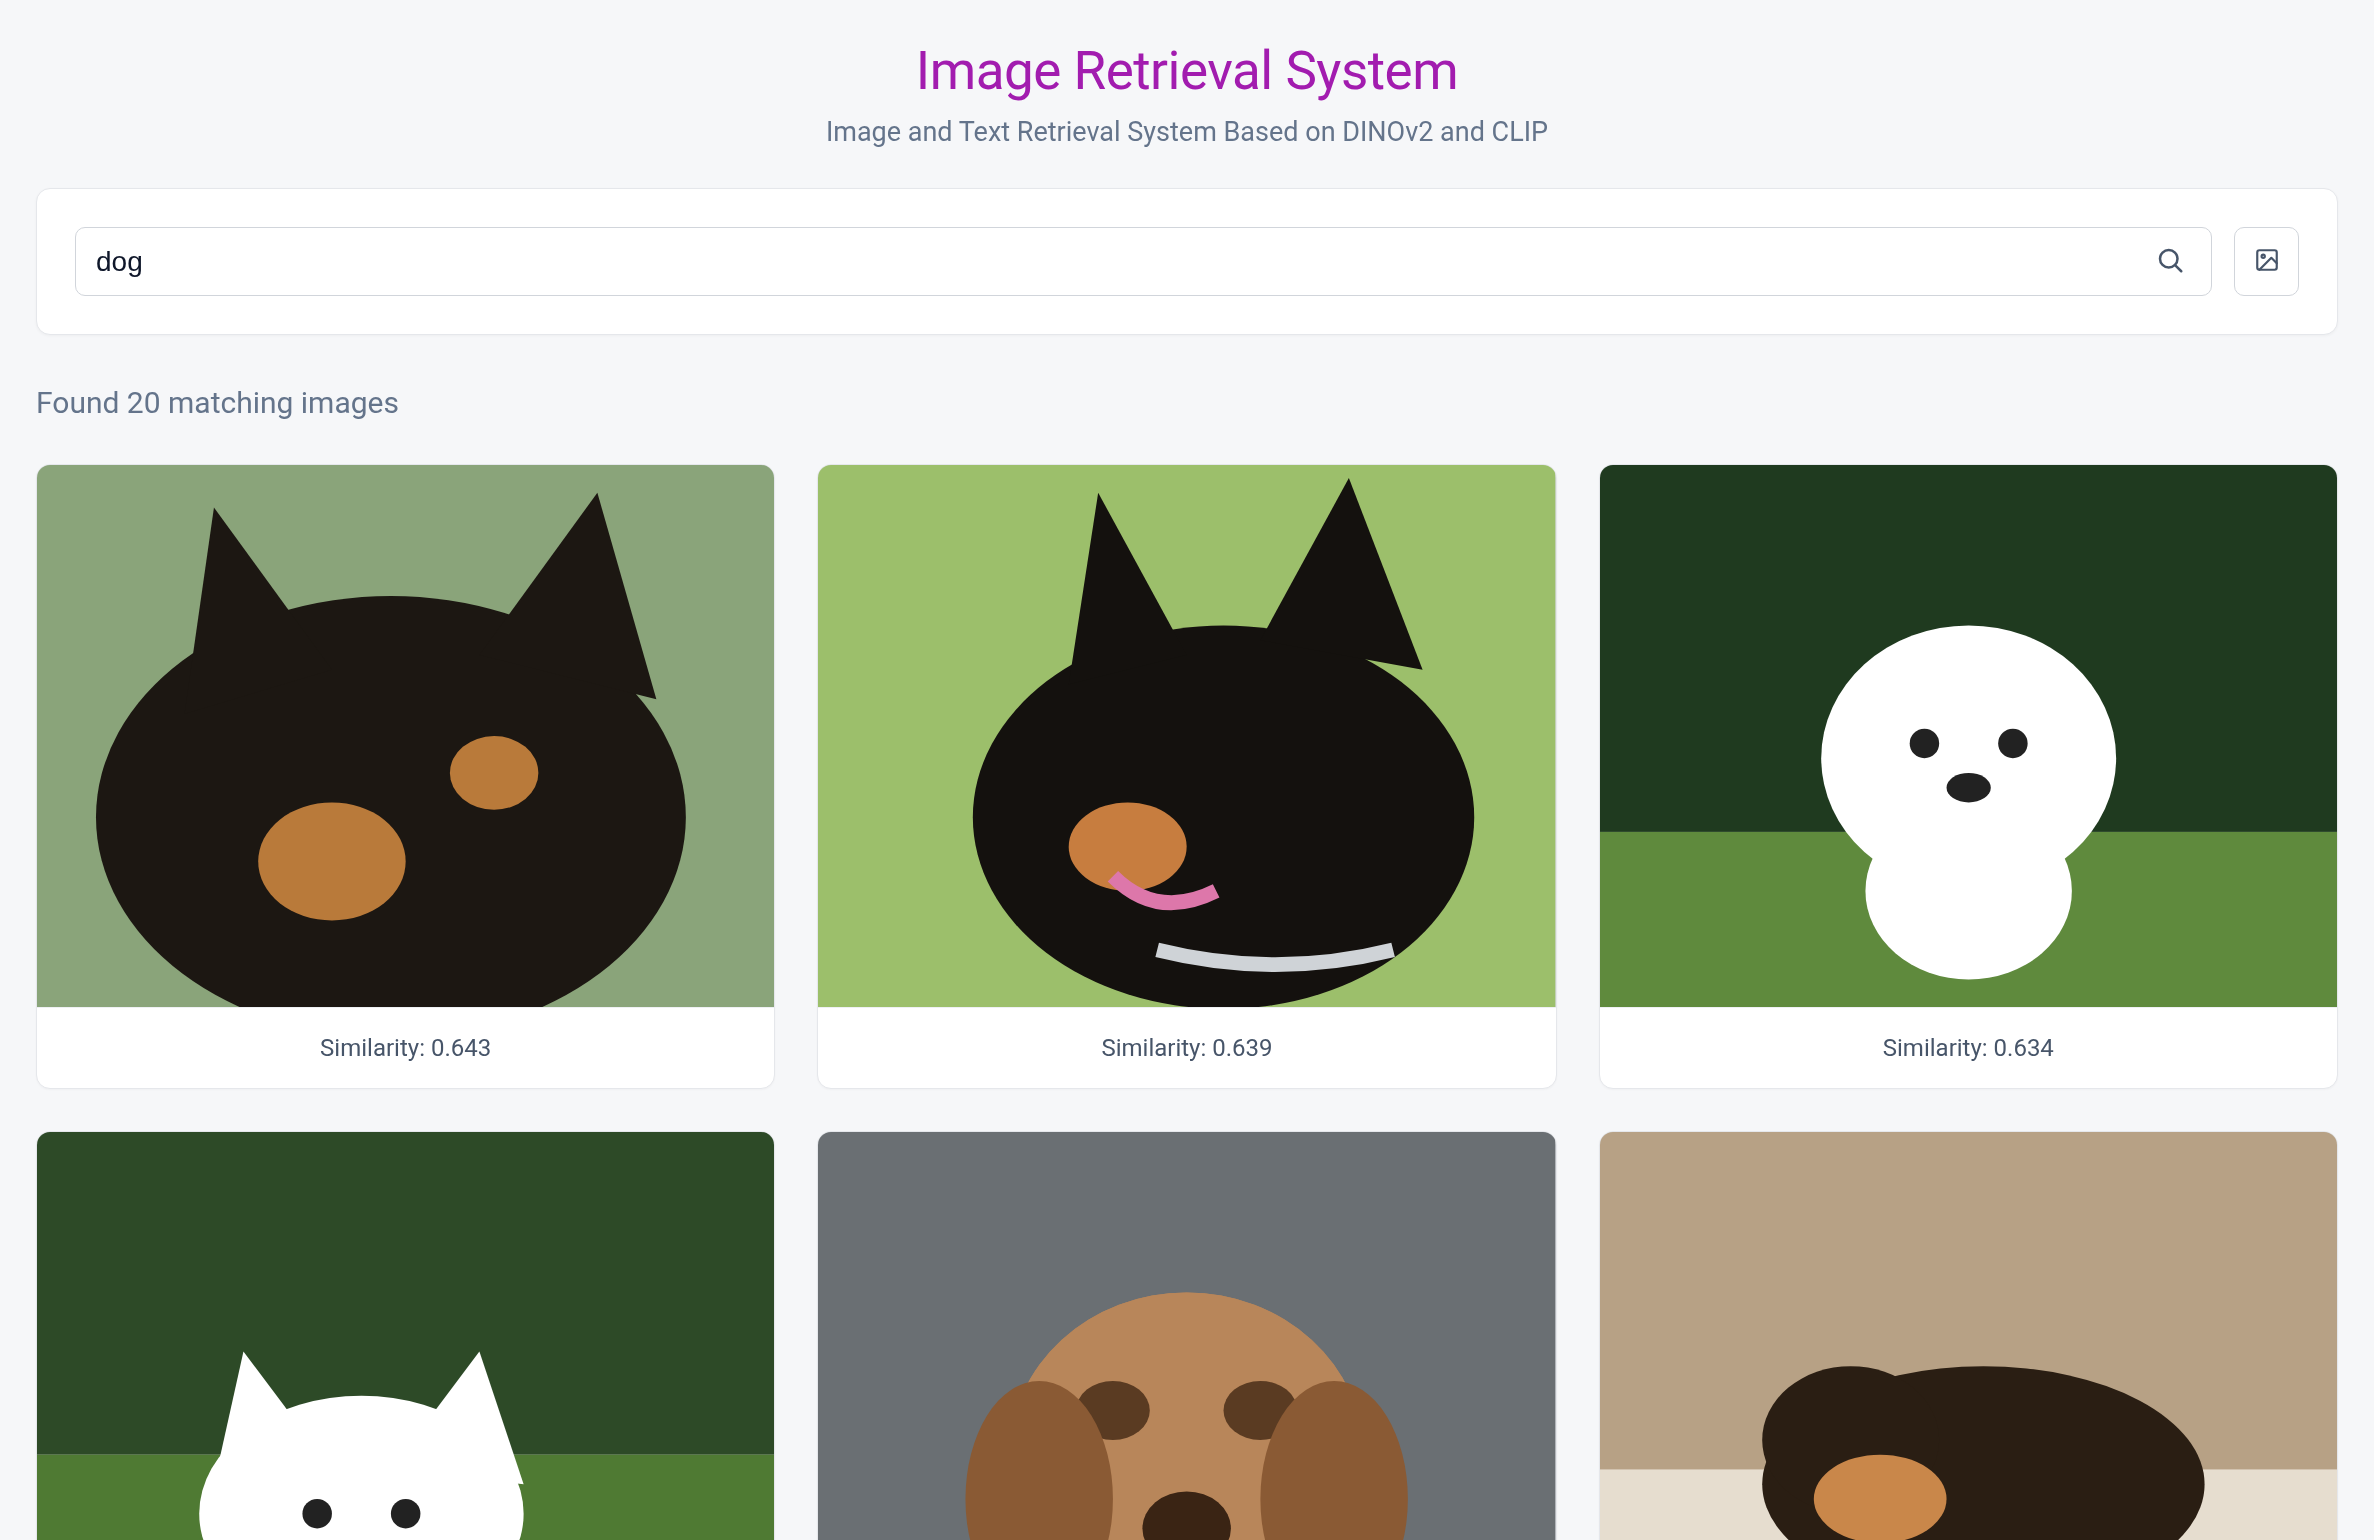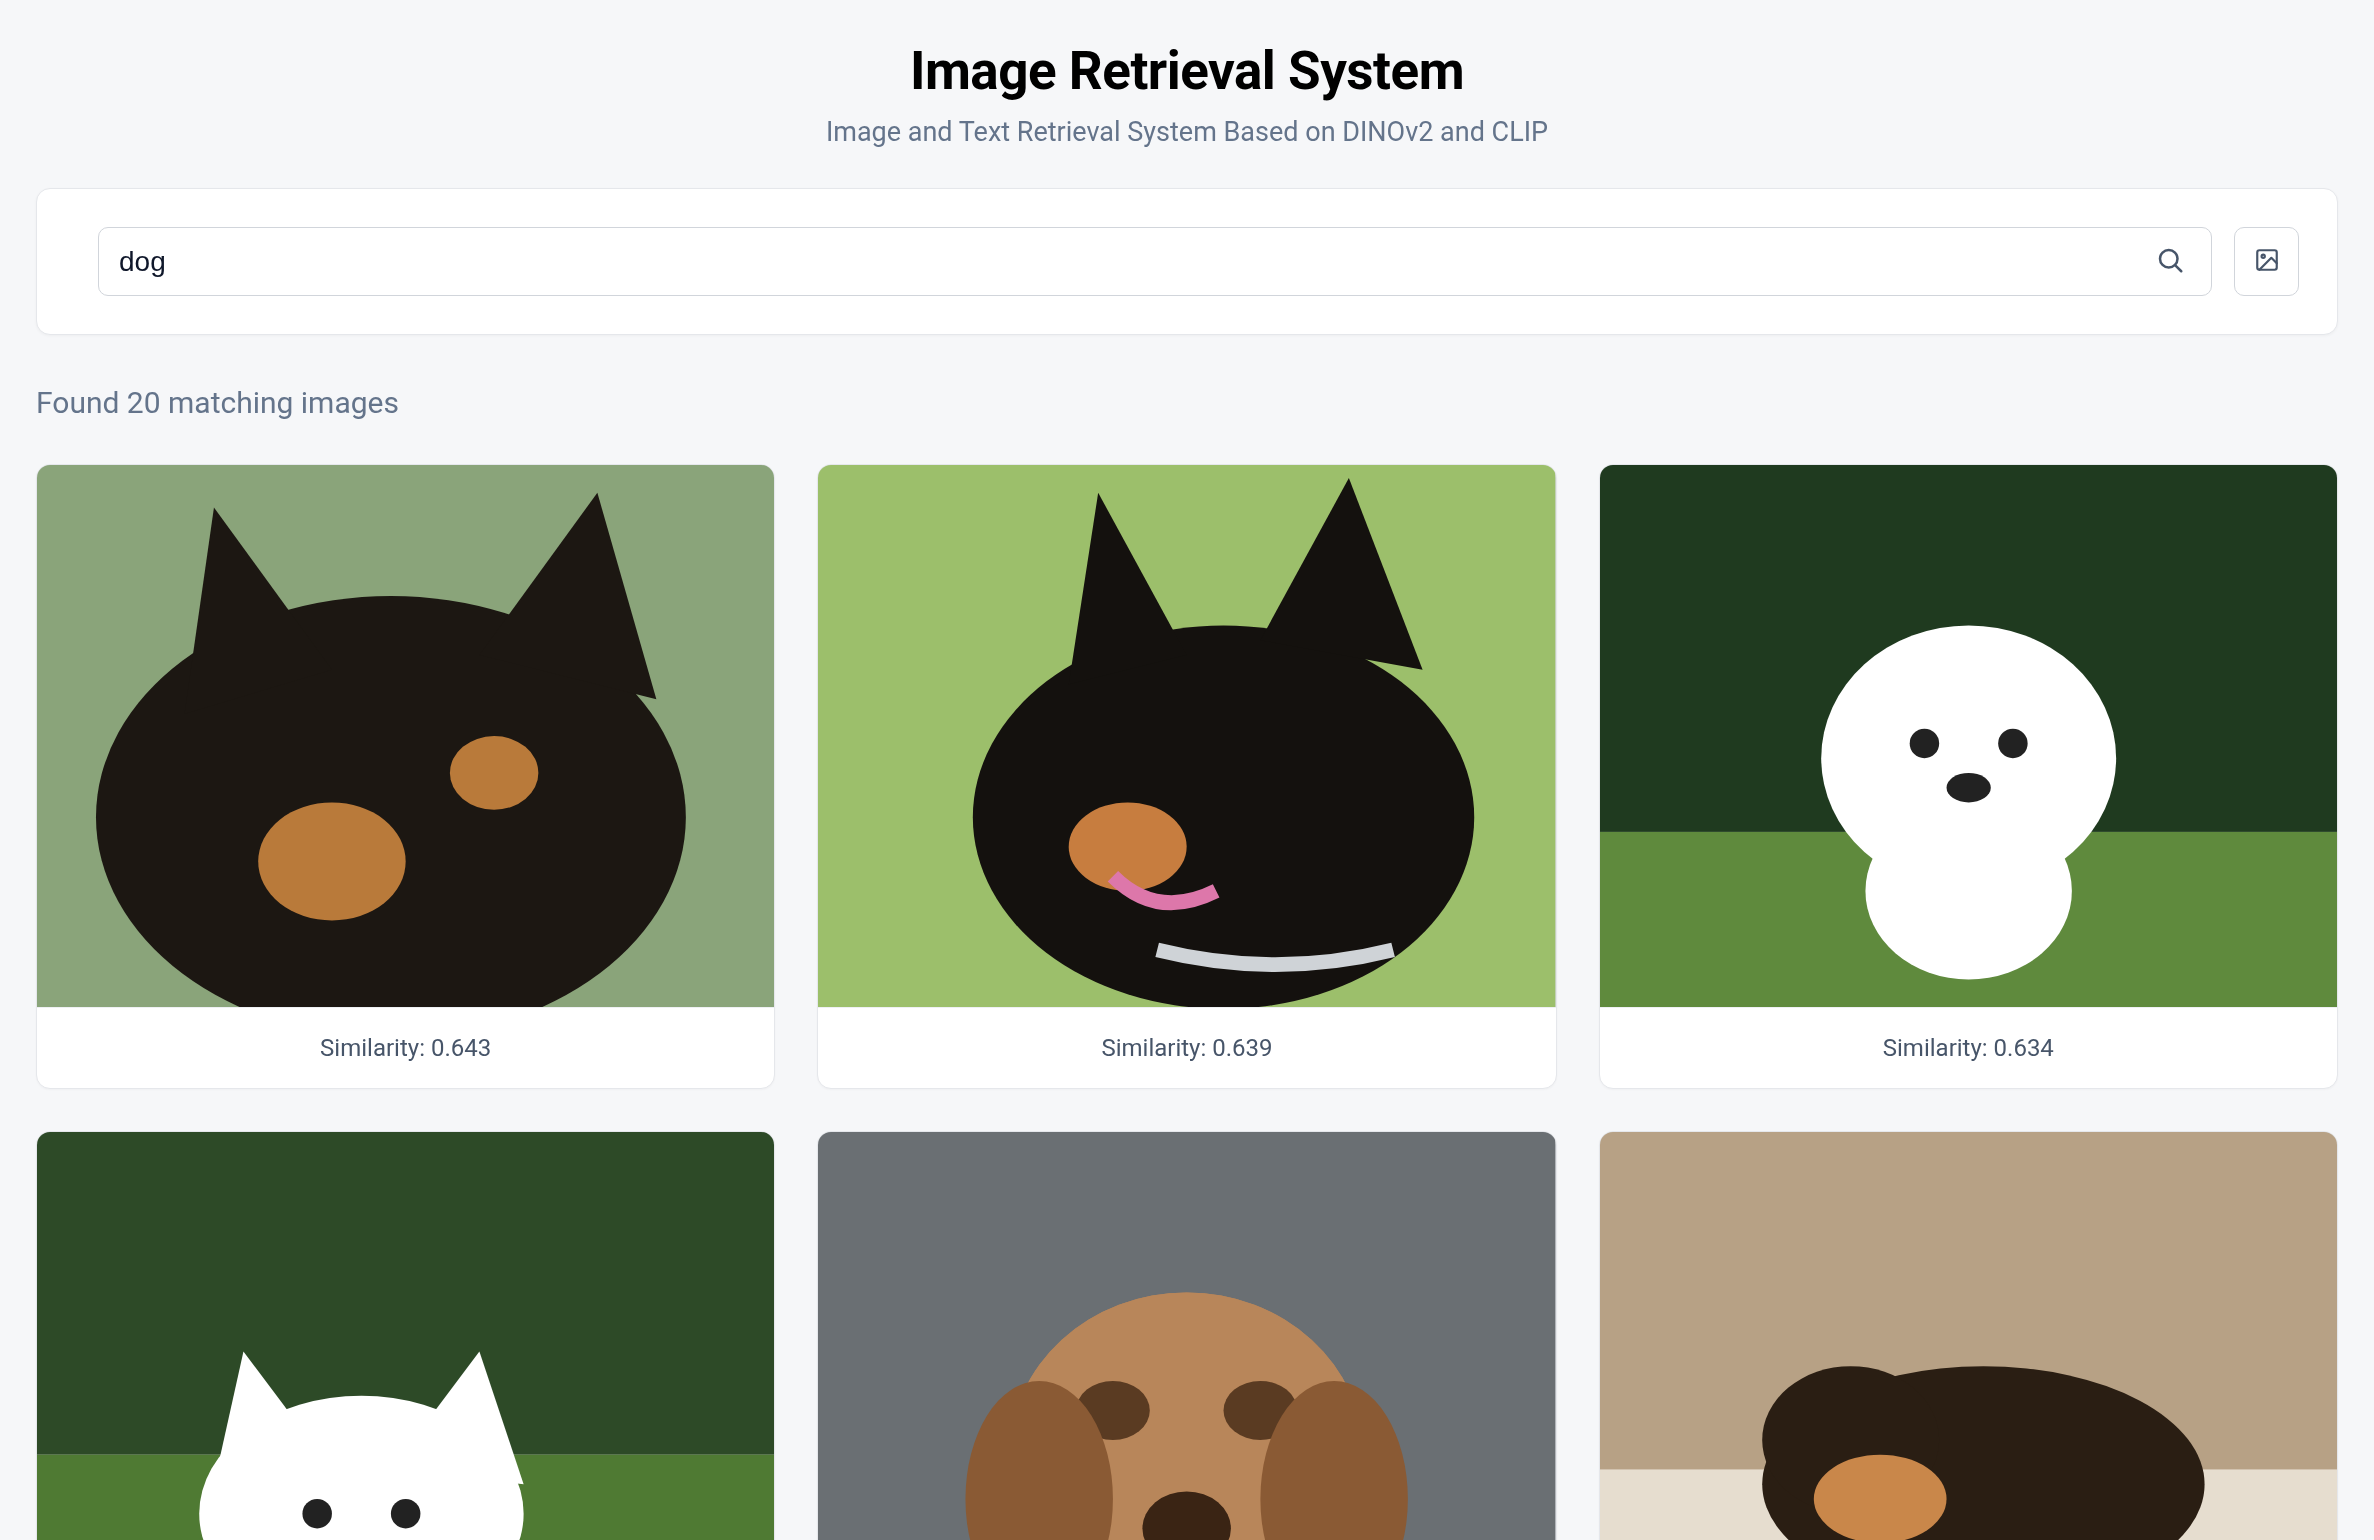--- a/index.html
+++ b/index.html
@@ -9,43 +9,42 @@
     color: #1e293b;
     min-height: 100vh;
     padding: 40px 36px;
   }
   .header {
     text-align: center;
     margin-bottom: 40px;
   }
   .header h1 {
     font-size: 53px;
-    font-weight: 700;
-    color: #000000;
+    font-weight: 400;
+    color: #a21caf;
     letter-spacing: -0.5px;
     margin-bottom: 14px;
   }
   .header p {
     font-size: 27px;
     color: #64748b;
     font-weight: 400;
   }
   .search-panel {
     background: #ffffff;
     border: 1px solid #e5e7eb;
     border-radius: 14px;
     padding: 38px;
     box-shadow: 0 1px 3px rgba(0,0,0,0.04);
     margin-bottom: 50px;
   }
   .search-row {
     display: flex;
     gap: 22px;
     align-items: center;
-    margin-left: 23px;
   }
   .search-input-wrap {
     flex: 1;
     position: relative;
     border: 1px solid #d1d5db;
     border-radius: 10px;
     background: #ffffff;
     display: flex;
     align-items: center;
     padding: 0 20px;

